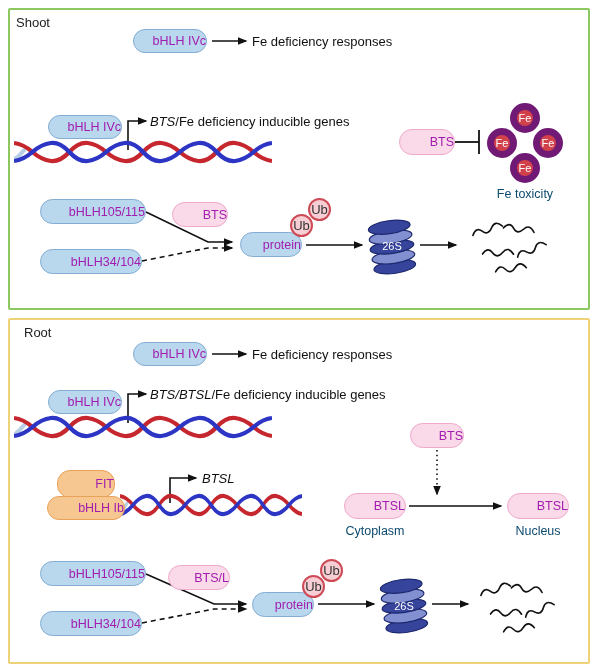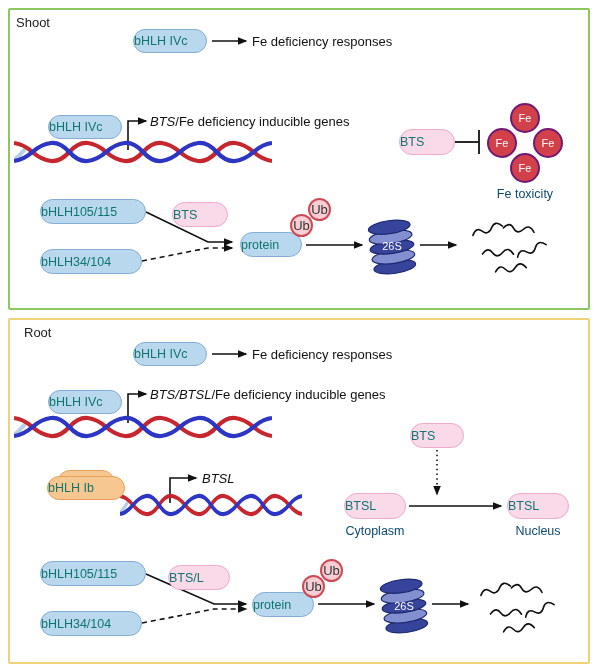--- a/index.html
+++ b/index.html
@@ -3,30 +3,30 @@
 <meta charset="utf-8">
 <style>
   * { margin:0; padding:0; box-sizing:border-box; }
   html,body { background:#fff; }
   body { font-family:"Liberation Sans", sans-serif; color:#111; }
   .canvas { position:relative; width:600px; height:672px; background:#fff; overflow:hidden; }
   .panel { position:absolute; background:transparent; border-radius:2px; }
   .panel.shoot { left:8px; top:8px; width:582px; height:302px; border:2px solid #8cc760; }
   .panel.root  { left:8px; top:318px; width:582px; height:346px; border:2px solid #eed27a; }
   .panel-label { position:absolute; font-size:13px; color:#222; z-index:2; }
-  .pill { position:absolute; display:flex; align-items:center; justify-content:flex-start;
-          font-size:12.5px; color:#0f766e; border-radius:13px; white-space:nowrap; z-index:2; }
+  .pill { position:absolute; display:flex; align-items:center; justify-content:flex-end;
+          font-size:12.5px; color:#a21caf; border-radius:13px; white-space:nowrap; z-index:2; }
   .pill.blue   { background:#b9d8ee; border:1px solid #83add2; }
   .pill.pink   { background:#fad9e9; border:1px solid #efa9cb; }
   .pill.orange { background:#f7c791; border:1px solid #e8a159; }
   .caption { position:absolute; font-size:13px; color:#111; white-space:nowrap; z-index:2; }
   .subcap  { position:absolute; font-size:12.5px; color:#0c4a6e; text-align:center; z-index:2; }
   .it { font-style:italic; }
   .fe-circle { position:absolute; width:30px; height:30px; border-radius:50%;
-               background:#d2404a; border:2px solid #701a75; box-shadow:0 0 0 2px #fff;
+               background:#d2404a; border:7px solid #701a75; box-shadow:0 0 0 2px #fff;
                color:#fff; font-size:11px; display:flex; align-items:center; justify-content:center; z-index:2; }
   .ub-circle { position:absolute; width:23px; height:23px; border-radius:50%;
                background:#f7ced3; border:2px solid #cd4b56; color:#333; font-size:13px;
                display:flex; align-items:center; justify-content:center; z-index:3; }
   .proteasome-label { position:absolute; width:48px; text-align:center; color:#fff;
                       font-size:11px; z-index:3; }
   svg.overlay { position:absolute; left:0; top:0; width:600px; height:672px; z-index:1; }
 </style>
 </head>
 <body>
@@ -155,21 +155,21 @@
     </div>
   <div class="caption" style="left:150px; top:387px;"><span class="it">BTS/BTSL</span><span>/Fe deficiency inducible genes</span></div>
 
   <div class="pill pink" style="left:410px; top:423px; width:54px; height:25px;">
       <span>BTS</span>
     </div>
 
   <div class="pill orange" style="left:57px; top:470px; width:58px; height:28px;">
       <span>FIT</span>
     </div>
-  <div class="pill orange" style="left:47px; top:476px; width:78px; height:24px;">
+  <div class="pill orange" style="left:47px; top:496px; width:78px; height:24px;">
       <span>bHLH Ib</span>
     </div>
   <div class="caption it" style="left:202px; top:471px;">BTSL</div>
 
   <div class="pill pink" style="left:344px; top:493px; width:62px; height:26px;">
       <span>BTSL</span>
     </div>
   <div class="subcap" style="left:340px; top:524px; width:70px;">Cytoplasm</div>
   <div class="pill pink" style="left:507px; top:493px; width:62px; height:26px;">
       <span>BTSL</span>

